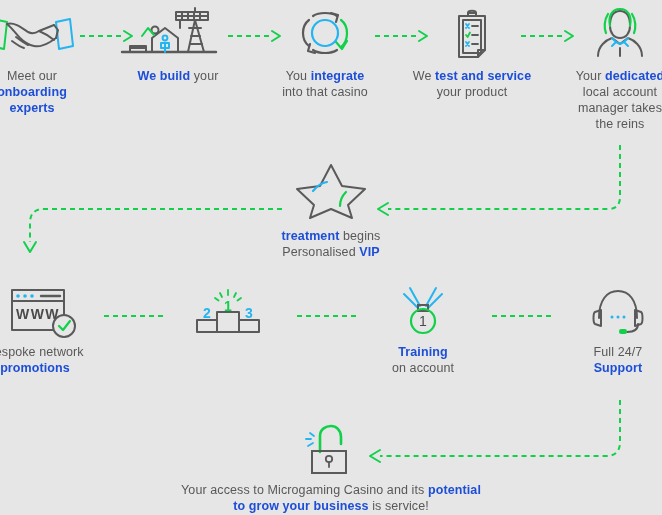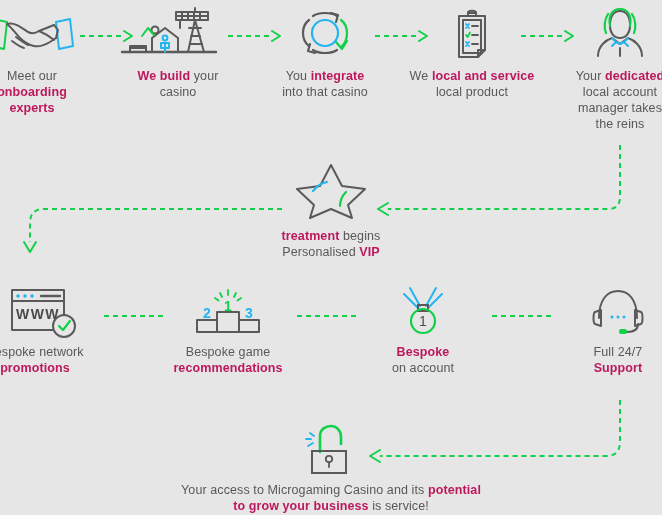--- a/index.html
+++ b/index.html
@@ -31,21 +31,21 @@
   }
   .caption {
     margin-top: 8px;
     font-size: 12.5px;
     line-height: 16px;
     color: #585858;
     letter-spacing: 0.1px;
   }
   .caption .b {
     font-weight: bold;
-    color: #be185d;
+    color: #1d4ed8;
   }
   .connector {
     position: absolute;
     pointer-events: none;
   }
   .row1 .step { width: 132px; }
   .row3 .step { width: 150px; }
   svg { display: block; overflow: visible; }
 </style>
 </head>
@@ -108,21 +108,20 @@
           </g>
           <path d="M30 28 L36 20 L42 27" fill="none" stroke="#11d14a" stroke-width="2" stroke-linecap="round" stroke-linejoin="round"></path>
           <g stroke="#22b5f0" stroke-width="2" fill="none" stroke-linecap="round">
             <circle cx="53" cy="30" r="2.4"></circle>
             <path d="M49 35 L49 40 M57 35 L57 40 M49 35 L57 35 M53 35 L53 44 M49 40 L57 40"></path>
           </g>
         </svg>
       </span>
       <div class="caption">
           <div><span class="b">We build</span><span> your</span></div>
-          <div><span>casino</span></div>
         </div>
     </div>
 
     <div class="connector" style="left:228px; top:30px;">
       <svg width="56" height="12" viewBox="0 0 56 12">
         <line x1="0" y1="6" x2="44" y2="6" stroke="#11d14a" stroke-width="2" stroke-dasharray="5,4"></line>
         <path d="M44 1 L52 6 L44 11" fill="none" stroke="#11d14a" stroke-width="2" stroke-linecap="round" stroke-linejoin="round"></path>
       </svg>
     </div>
 
@@ -168,22 +167,22 @@
             <line x1="66" y1="18" x2="72" y2="18" stroke="#5a5a5a"></line>
             <line x1="66" y1="27" x2="72" y2="27" stroke="#5a5a5a"></line>
             <line x1="66" y1="36" x2="72" y2="36" stroke="#5a5a5a"></line>
             <path d="M60 16 L63 20 M63 16 L60 20" stroke="#22b5f0"></path>
             <path d="M60 27 L61.6 29 L64 24.5" stroke="#11d14a" stroke-linejoin="round"></path>
             <path d="M60 34 L63 38 M63 34 L60 38" stroke="#22b5f0"></path>
           </g>
         </svg>
       </span>
       <div class="caption">
-          <div><span>We </span><span class="b">local and service</span></div>
-          <div><span>local product</span></div>
+          <div><span>We </span><span class="b">test and service</span></div>
+          <div><span>your product</span></div>
         </div>
     </div>
 
     <div class="connector" style="left:521px; top:30px;">
       <svg width="56" height="12" viewBox="0 0 56 12">
         <line x1="0" y1="6" x2="44" y2="6" stroke="#11d14a" stroke-width="2" stroke-dasharray="5,4"></line>
         <path d="M44 1 L52 6 L44 11" fill="none" stroke="#11d14a" stroke-width="2" stroke-linecap="round" stroke-linejoin="round"></path>
       </svg>
     </div>
 
@@ -291,24 +290,20 @@
             <line x1="67" y1="7" x2="69" y2="11"></line>
             <line x1="83" y1="7" x2="81" y2="11"></line>
             <line x1="62" y1="12" x2="65.5" y2="14.5"></line>
             <line x1="88" y1="12" x2="84.5" y2="14.5"></line>
           </g>
           <text x="75" y="25" text-anchor="middle" font-family="'Liberation Sans',sans-serif" font-size="14" font-weight="bold" fill="#11d14a">1</text>
           <text x="54" y="32" text-anchor="middle" font-family="'Liberation Sans',sans-serif" font-size="14" font-weight="bold" fill="#22b5f0">2</text>
           <text x="96" y="32" text-anchor="middle" font-family="'Liberation Sans',sans-serif" font-size="14" font-weight="bold" fill="#22b5f0">3</text>
         </svg>
       </span>
-      <div class="caption">
-          <div><span>Bespoke game</span></div>
-          <div><span class="b">recommendations</span></div>
-        </div>
     </div>
 
     <div class="connector" style="left:297px; top:314px;">
       <svg width="60" height="4" viewBox="0 0 60 4">
         <line x1="0" y1="2" x2="60" y2="2" stroke="#11d14a" stroke-width="2" stroke-dasharray="5,4"></line>
       </svg>
     </div>
 
     <div class="step" style="left:348px; top:286px;">
       <span class="icon">
@@ -318,21 +313,21 @@
             <line x1="88" y1="2" x2="78" y2="20"></line>
             <line x1="56" y1="8" x2="70" y2="22"></line>
             <line x1="94" y1="8" x2="80" y2="22"></line>
           </g>
           <rect x="70" y="19" width="10" height="6" fill="none" stroke="#5a5a5a" stroke-width="2"></rect>
           <circle cx="75" cy="35" r="12" fill="none" stroke="#11d14a" stroke-width="2.2"></circle>
           <text x="75" y="40" text-anchor="middle" font-family="'Liberation Sans',sans-serif" font-size="14" fill="#4a4a4a">1</text>
         </svg>
       </span>
       <div class="caption">
-          <div><span class="b">Bespoke</span></div>
+          <div><span class="b">Training</span></div>
           <div><span>on account</span></div>
         </div>
     </div>
 
     <div class="connector" style="left:492px; top:314px;">
       <svg width="60" height="4" viewBox="0 0 60 4">
         <line x1="0" y1="2" x2="60" y2="2" stroke="#11d14a" stroke-width="2" stroke-dasharray="5,4"></line>
       </svg>
     </div>
 

